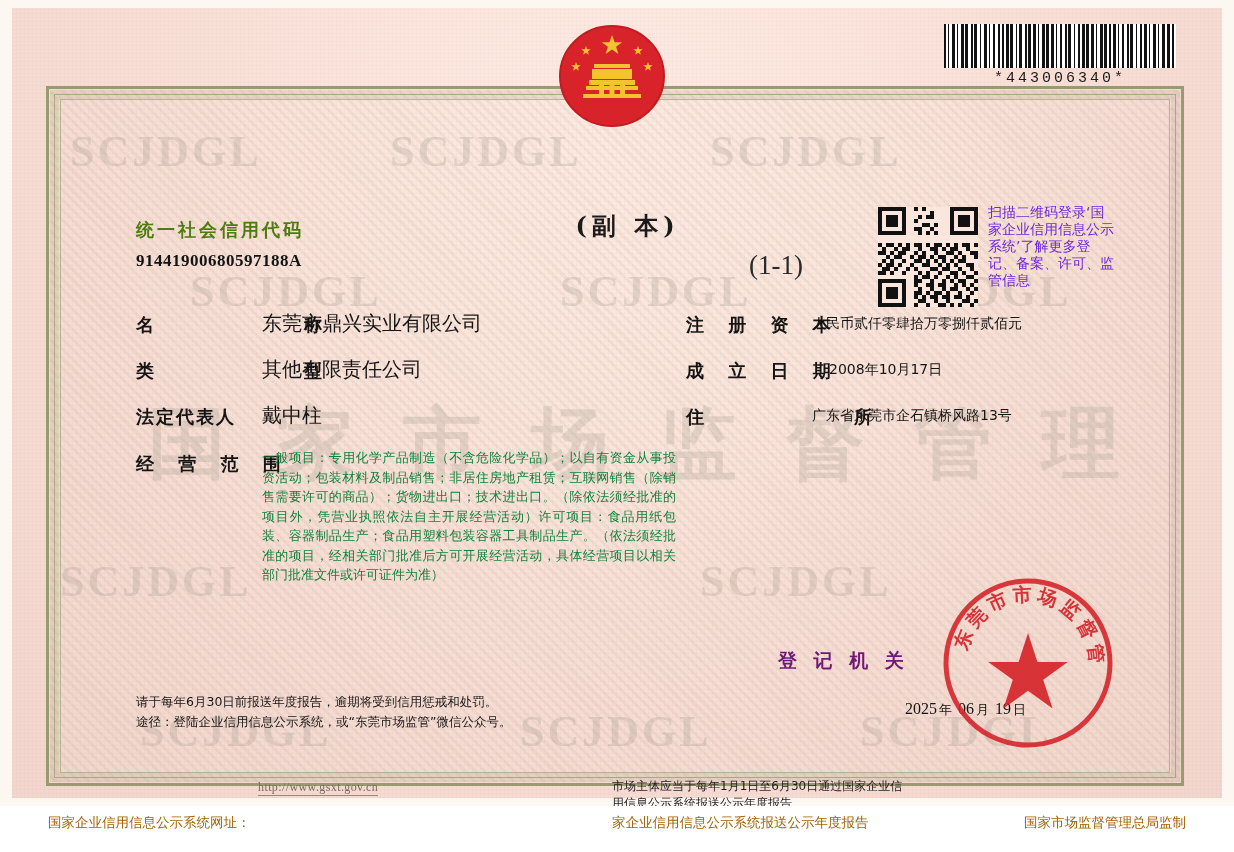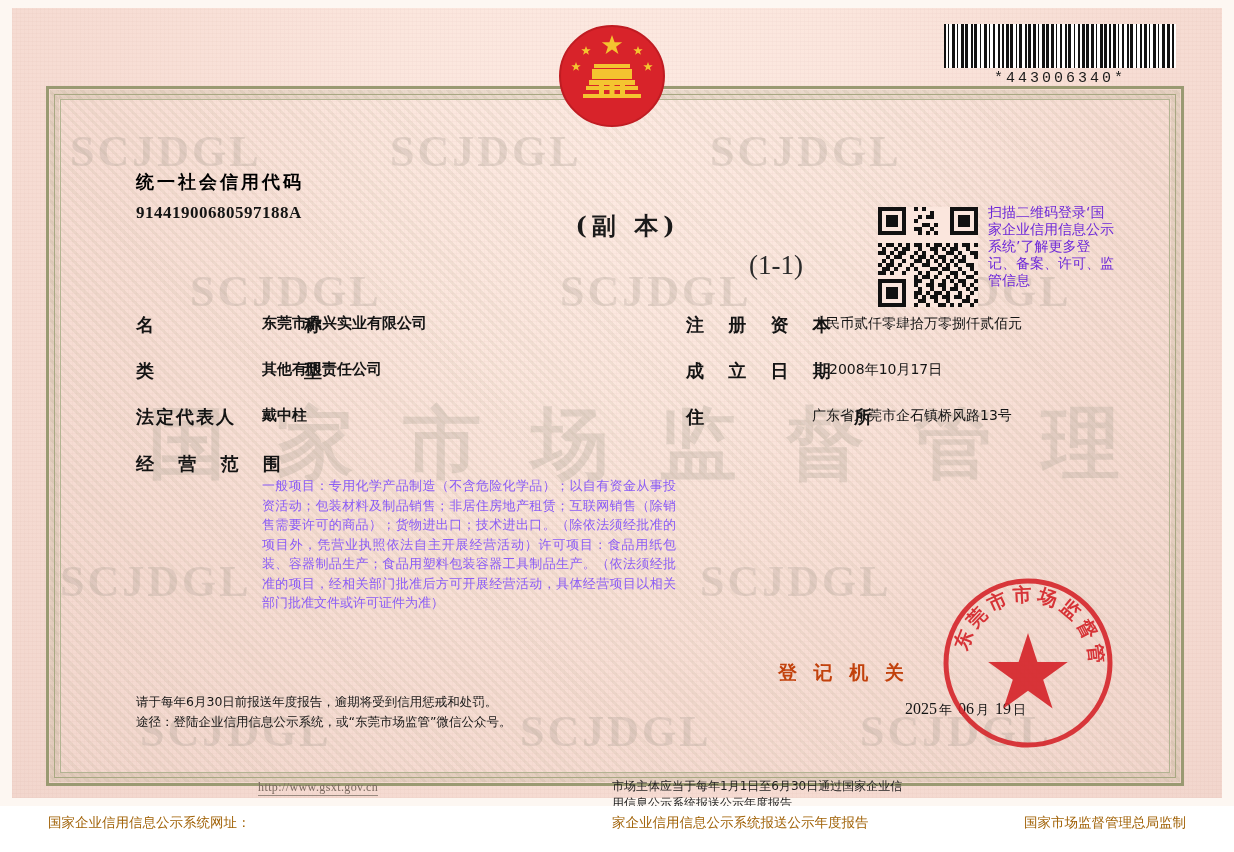--- a/index.html
+++ b/index.html
@@ -155,22 +155,23 @@
 
   
   .code-block {
     position: absolute;
     left: 136px; top: 170px;
   }
   .code-label {
     font-size: 18px;
     letter-spacing: 3px;
     font-weight: bold;
-    color: #000000;
+    color: #4d7c0f;
     font-family: "DejaVu Serif", serif;
+    margin-top: 48px;
   }
   .code-value {
     margin-top: 9px;
     font-size: 17px;
     letter-spacing: .5px;
     font-weight: bold;
     color: #141414;
     font-family: "Liberation Serif", serif;
   }
 
@@ -230,54 +231,52 @@
     align-items: flex-start;
   }
   .f-label {
     font-size: 18px;
     font-weight: bold;
     color: #141414;
     font-family: "DejaVu Serif", serif;
     white-space: nowrap;
   }
   .f-value {
-    font-size: 15px;
+    font-size: 20px;
     color: #141414;
     font-family: "DejaVu Sans", sans-serif;
-    font-weight: bold;
+    font-weight: normal;
     line-height: 20px;
   }
   .f-value.light { font-weight: normal; font-size: 14px; }
 
   .label-sp { letter-spacing: 24px; }
   .label-sp2 { letter-spacing: 9px; }
   .label-sp3 { letter-spacing: 2px; }
 
   #scope-text {
     position: absolute;
     left: 262px; top: 448px;
     width: 414px;
     font-size: 13px;
     line-height: 19.5px;
-    color: #8b5cf6;
+    color: #15803d;
     font-family: "DejaVu Sans", sans-serif;
     text-align: justify;
-    margin-top: 28px;
   }
 
   
   .registry-label {
     position: absolute;
     left: 778px; top: 648px;
     font-size: 19px;
     font-weight: bold;
     letter-spacing: 5px;
-    color: #c2410c;
+    color: #701a75;
     font-family: "DejaVu Serif", serif;
-    margin-top: 12px;
   }
   .date-line {
     position: absolute;
     left: 905px; top: 700px;
     width: 180px;
     font-size: 15px;
     color: #141414;
     font-family: "DejaVu Sans", sans-serif;
     display: flex;
     align-items: baseline;

